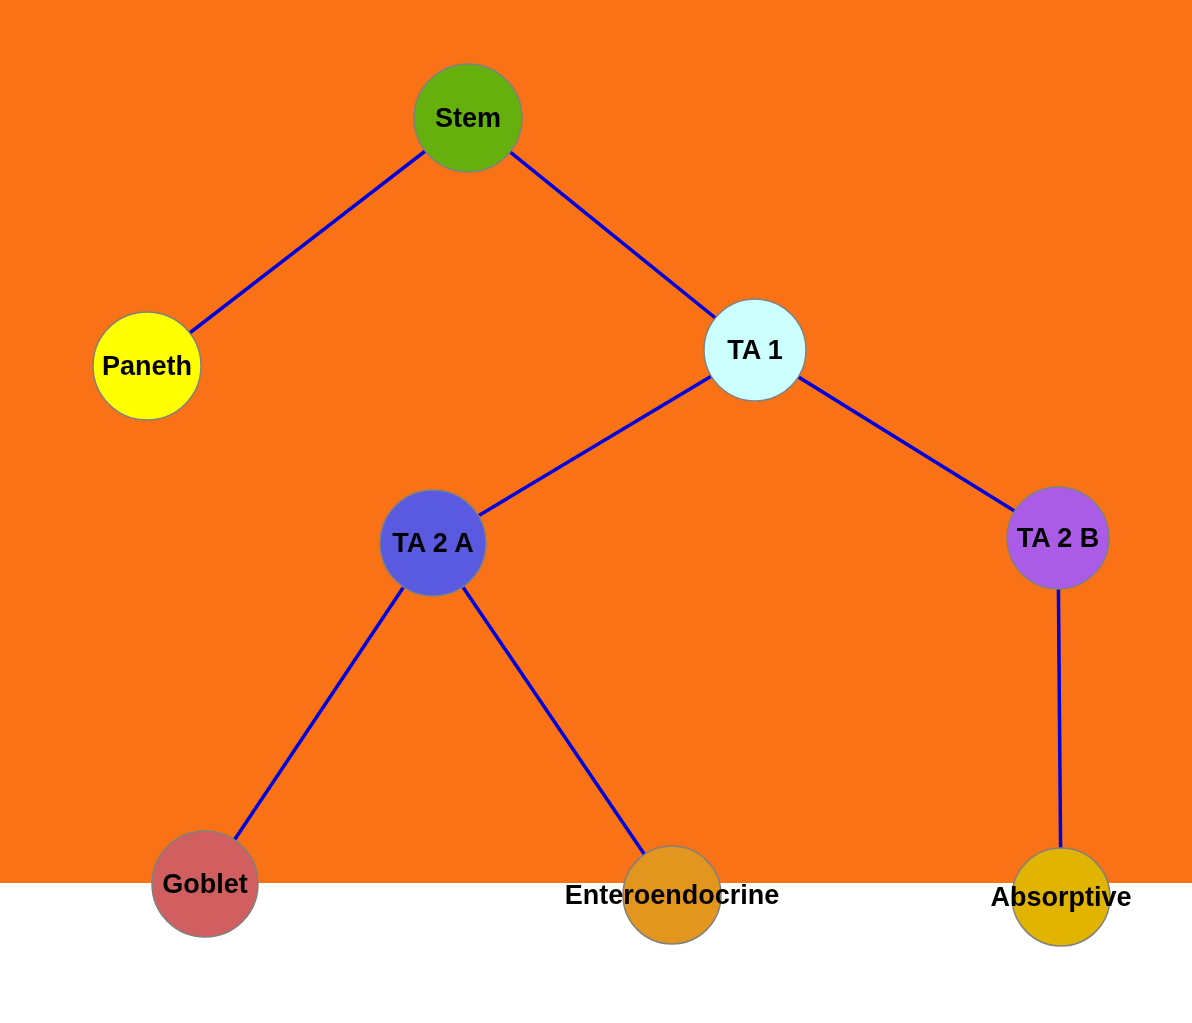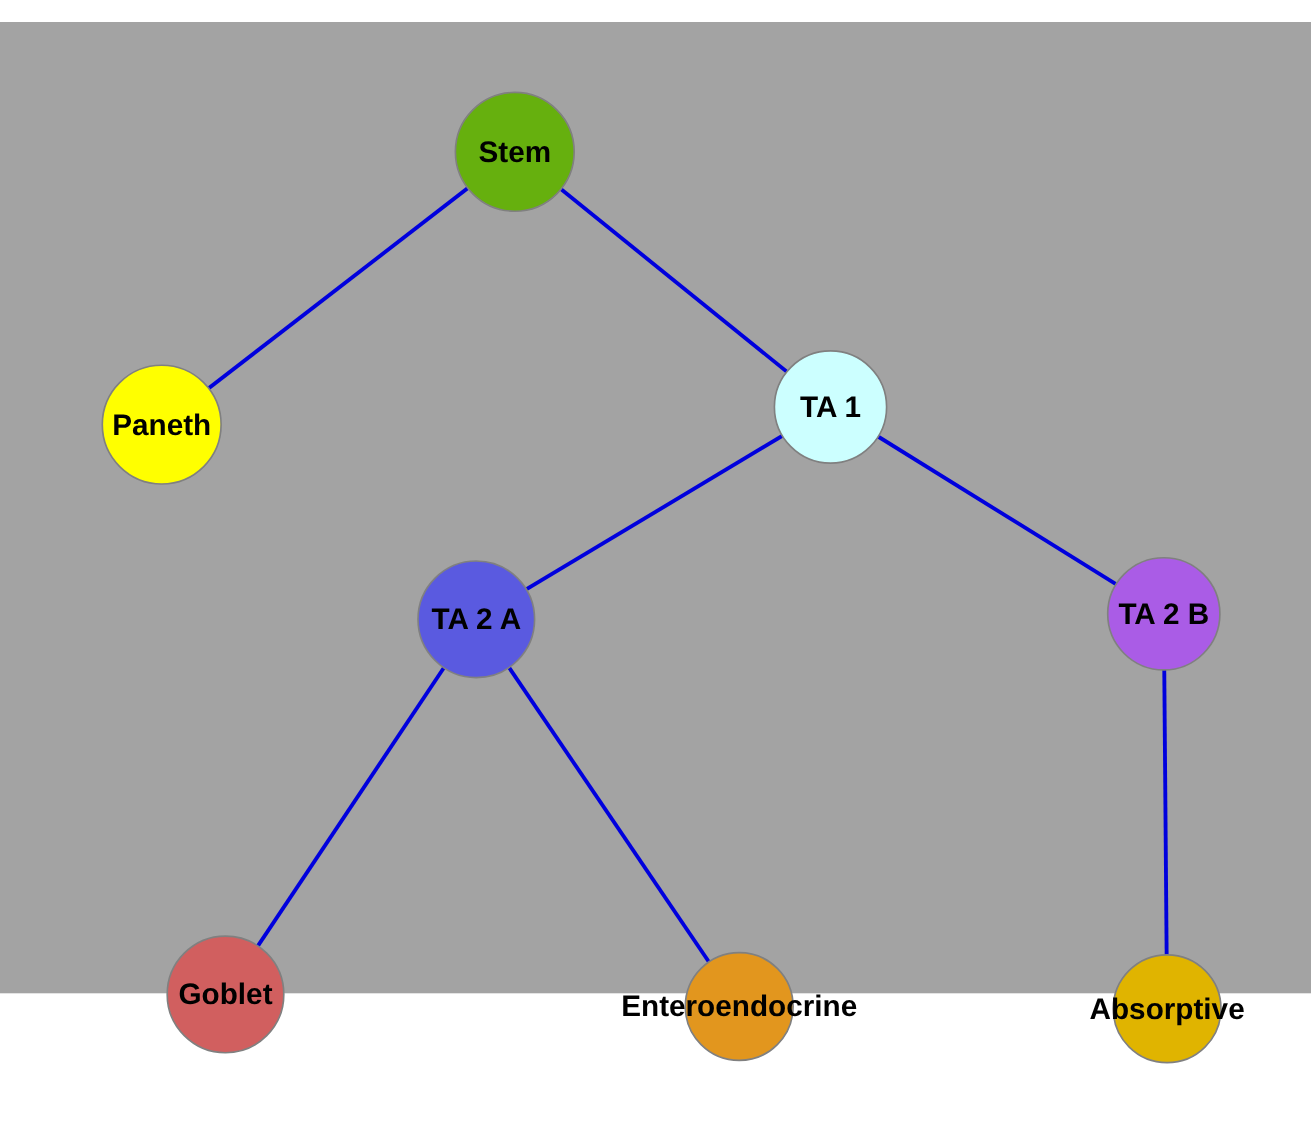--- a/index.html
+++ b/index.html
@@ -8,22 +8,21 @@
     width: 1192px;
     height: 1023px;
     background: #ffffff;
     overflow: hidden;
     font-family: "Liberation Sans", sans-serif;
   }
   .graph-canvas {
     position: relative;
     width: 1192px;
     height: 883px;
-    background: #a3a3a3;
-    margin-top: 20px;
+    background: #f97316;
   }
   .bottom-strip {
     position: absolute;
     left: 0;
     top: 1012px;
     width: 1192px;
     height: 11px;
     background: #ffffff;
   }
   svg {

